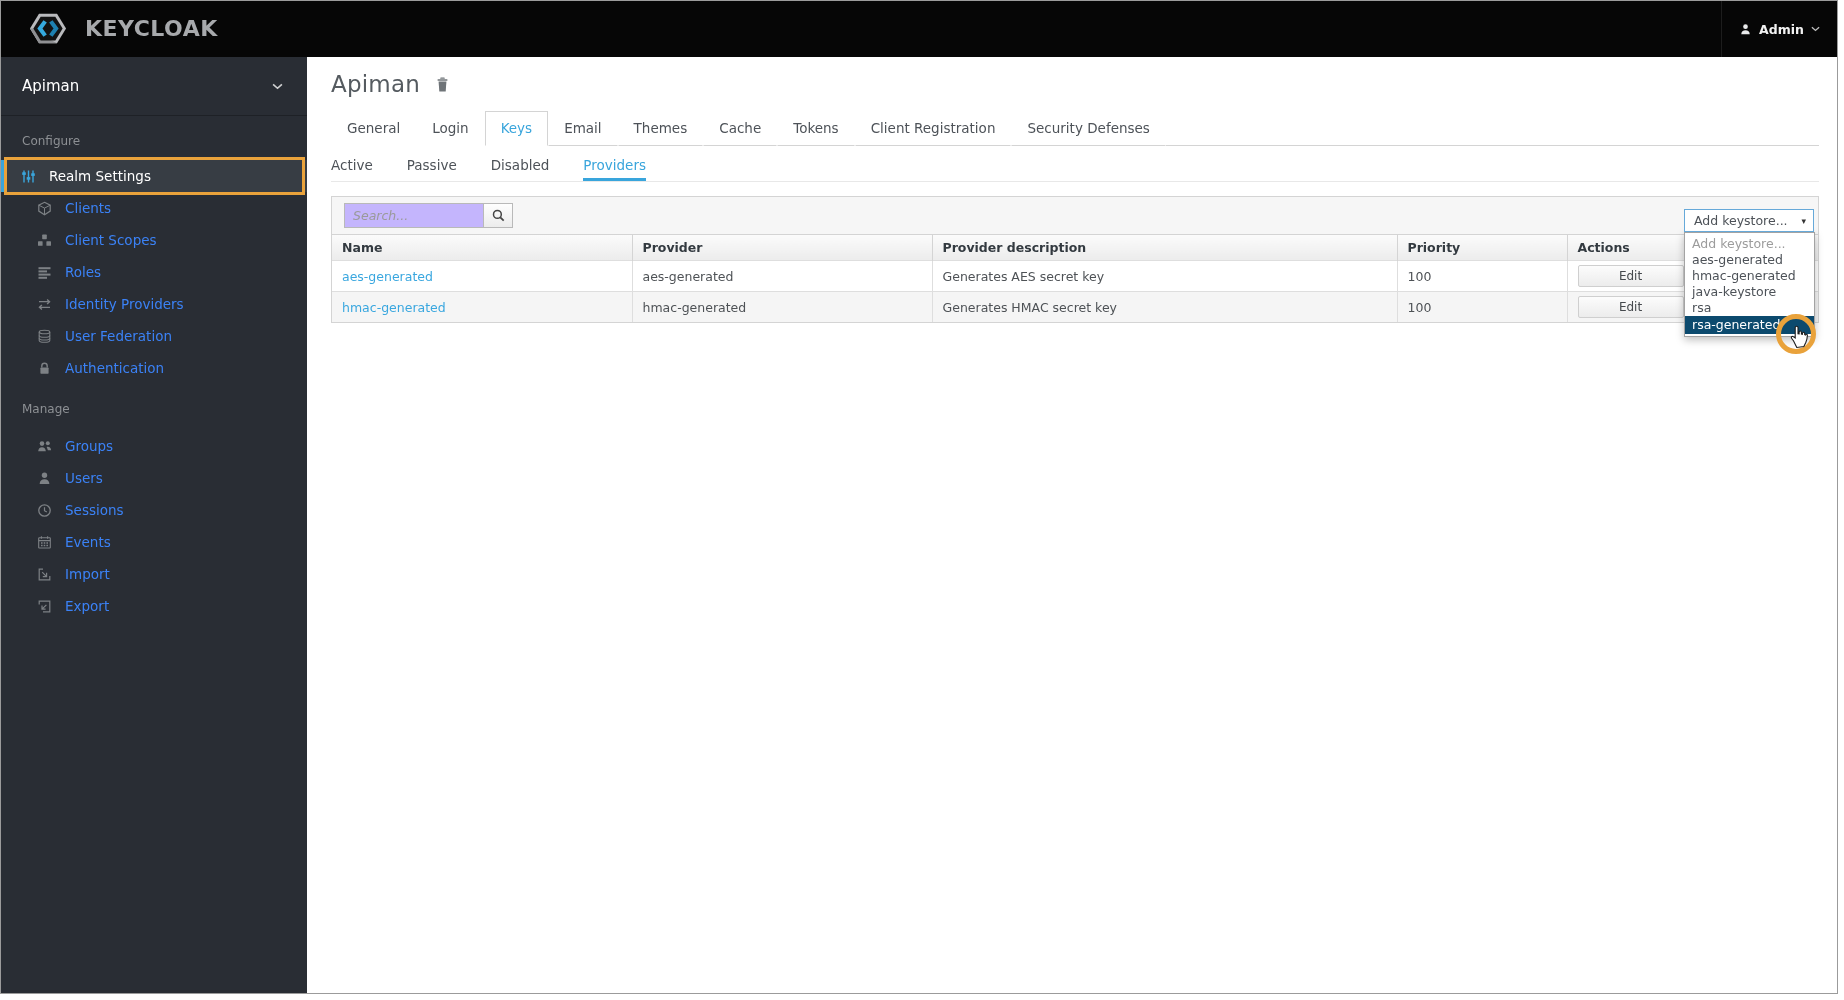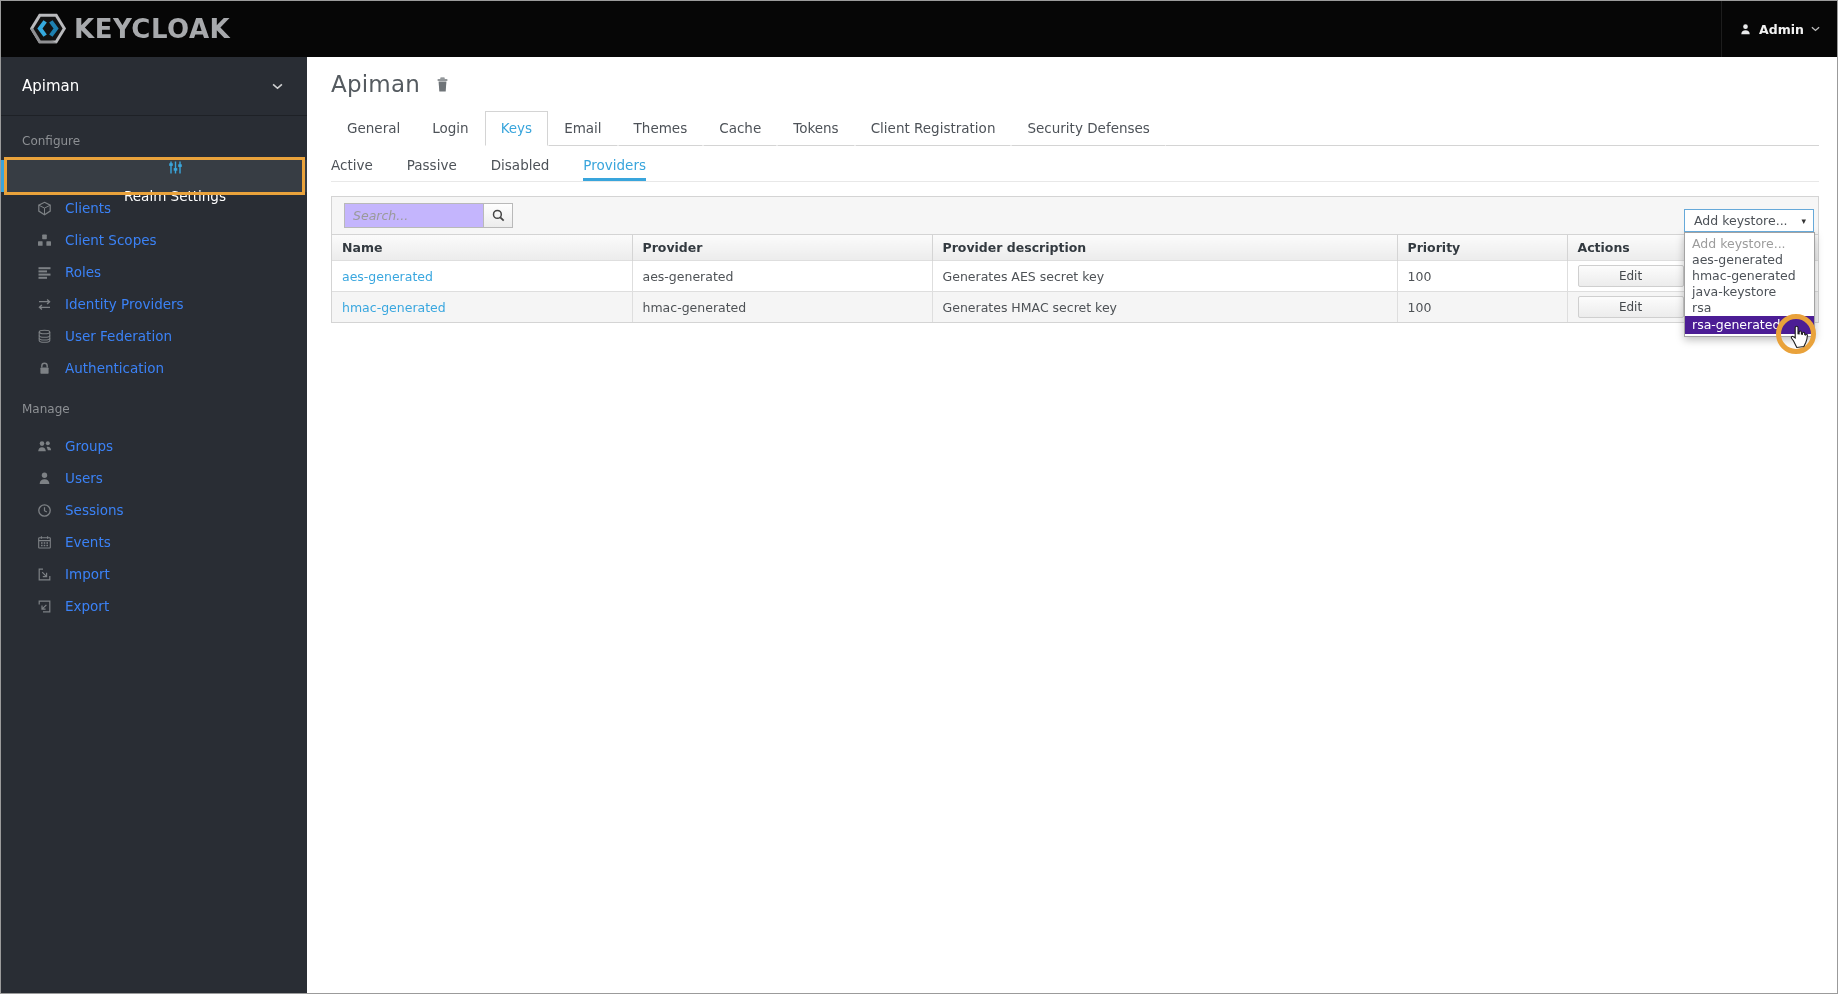--- a/index.html
+++ b/index.html
@@ -4,35 +4,35 @@
 <style>
   * { box-sizing: border-box; }
   html,body { margin:0; padding:0; background:#fff; }
   body { font-family:"DejaVu Sans","Liberation Sans",sans-serif; }
 
   .frame { position:relative; width:1838px; height:994px; border:1px solid #9b9b9b; background:#fff; overflow:hidden; }
 
   
   .navbar { position:absolute; left:0; top:0; right:0; height:56px; background:#060606; }
   .brand { position:absolute; left:28px; top:11px; display:flex; align-items:center; cursor:pointer; }
-  .brand-text { font-size:26px; font-weight:bold; letter-spacing:.5px; color:#a7a9ac; margin-left:7px; }
+  .brand-text { font-size:22px; font-weight:bold; letter-spacing:.5px; color:#a7a9ac; margin-left:18px; }
   .nav-user { position:absolute; right:0; top:0; height:100%; width:116px; display:flex; align-items:center; justify-content:center; gap:7px; border-left:1px solid #1d1d1d; cursor:pointer; }
   .nav-user-label { color:#f2f2f2; font-size:12.5px; font-weight:600; }
 
   
   .sidebar { position:absolute; left:0; top:56px; width:306px; bottom:0; background:#292d34; }
   .realm-select { height:59px; display:flex; align-items:center; justify-content:space-between; padding:0 24px 0 21px; border-bottom:1px solid #1e2126; cursor:pointer; }
   .realm-name { color:#fff; font-size:15px; }
   .side-nav { padding-top:18px; }
   .section-label { color:#8d9094; font-size:12px; padding-left:21px; margin:0 0 12px; }
   .section-label.manage { margin-top:18px; }
   .side-list { list-style:none; margin:0 0 0; padding:0; }
   .side-item { position:relative; height:32px; display:flex; align-items:center; gap:13px; padding-left:35px; color:#3b82f6; font-size:13.5px; cursor:pointer; }
   .side-item .icon { width:16px; display:flex; justify-content:center; color:#7d8185; }
-  .side-item.active { background:#373d44; border-left:4px solid #39a5dc; padding-left:38px; color:#fff;flex-direction:column; }
+  .side-item.active { background:#373d44; border-left:4px solid #39a5dc; padding-left:15px; color:#fff; }
   .side-item.active .icon { color:#3aa6dd; }
   .annotation-box { position:absolute; left:-1px; right:2px; top:-3px; bottom:-3px; border:3px solid #e9a23b; pointer-events:none; }
   .mlist { margin-top:14px; }
 
   
   .content { position:absolute; left:306px; top:56px; right:0; bottom:0; background:#fff; padding:12px 18px 0 24px; }
   .title-row { display:flex; align-items:center; gap:15px; height:30px; }
   .page-title { margin:0; font-size:23px; font-weight:400; color:#555b60; letter-spacing:.2px; }
   .trash { color:#6f7478; cursor:pointer; display:flex; }
 
@@ -62,21 +62,21 @@
   a.name-link { color:#3aa7df; text-decoration:none; cursor:pointer; }
   td.action-cell { padding:2px 4px; }
   .edit-btn { width:106px; padding:3px 0; border:1px solid #cfcfcf; border-radius:2px; background:linear-gradient(#fcfcfc,#ececec); font-size:12px; color:#45494d; font-family:inherit; cursor:pointer; }
 
   
   .keystore-select { position:absolute; left:1377px; top:152px; width:130px; height:23px; background:#fff; border:1px solid #66a9d9; display:flex; align-items:center; justify-content:space-between; padding:0 7px 0 9px; font-size:12.5px; color:#4d5258; cursor:pointer; z-index:21; }
   .keystore-select .caret { font-size:9px; color:#333; }
   .keystore-menu { position:absolute; left:1377px; top:175px; width:131px; background:#fff; border:1px solid #a3a3a3; box-shadow:0 3px 8px rgba(0,0,0,.25); padding:3px 0 2px; z-index:20; }
   .opt { height:16px; line-height:16px; padding-left:7px; font-size:12.5px; color:#4d5258; cursor:pointer; white-space:nowrap; }
   .opt.muted { color:#9c9c9c; }
-  .opt.selected { background:#4c1d95; color:#fff; height:18px; line-height:18px; }
+  .opt.selected { background:#0c4a6e; color:#fff; height:18px; line-height:18px; }
 
   
   .cursor-ring { position:absolute; left:1469px; top:257px; width:40px; height:40px; border:5px solid #e9a23b; border-radius:50%; z-index:30; pointer-events:none; }
   .cursor-ring svg { position:absolute; left:7px; top:4px; }
 </style>
 </head>
 <body>
 
 <div class="frame">
 

